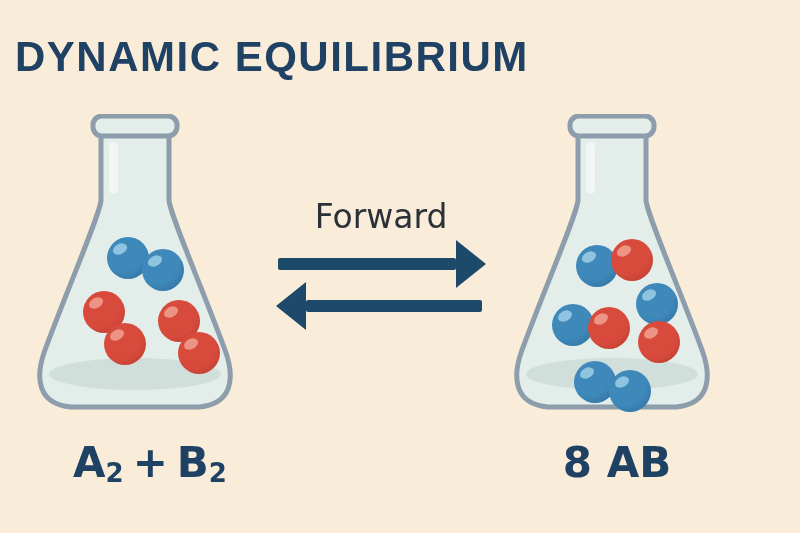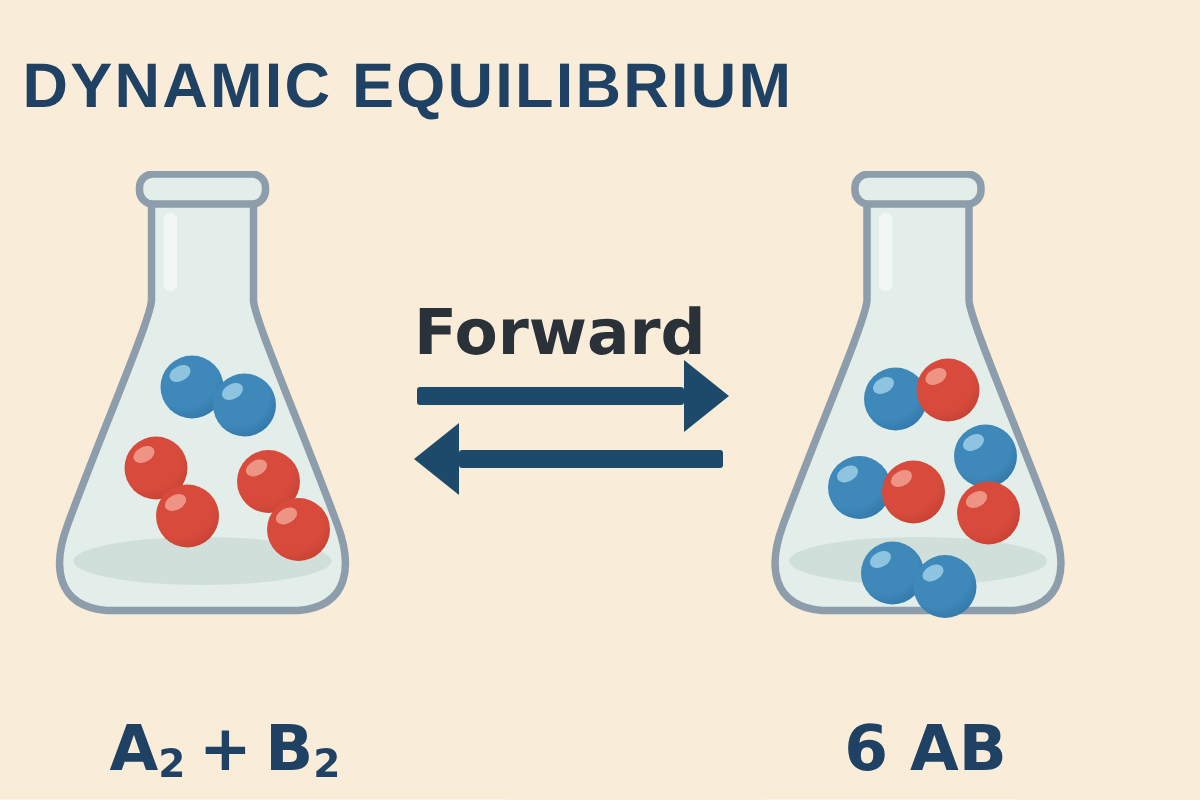--- a/index.html
+++ b/index.html
@@ -18,32 +18,31 @@
   .flask.left  { left:25px;  top:114px; }
   .flask.right { left:502px; top:114px; }
   .glass-body {
     fill:var(--glass-fill,#e3eeeb);
     stroke:var(--glass-stroke,#8d9dac);
     stroke-width:5; stroke-linejoin:round;
   }
   .glass-shadow { fill:var(--glass-shadow,#ccdcd6); opacity:.85; }
   .neck-highlight { fill:#ffffff; opacity:.55; }
   .rxn-label {
-    position:absolute; left:276px; width:210px; 
-    font-size:42px; color:var(--label-text,#2b3138);font-weight:bold;
+    position:absolute; left:276px; width:210px; text-align:center;
+    font-size:33px; color:var(--label-text,#2b3138);
   }
   #forward-label { top:197px; }
   #reverse-label { top:337px; }
   .arrows { position:absolute; left:276px; top:238px; width:210px; height:100px; }
   .arrow { fill:var(--arrow,#1d4a6b); }
   .formula {
     position:absolute; top:438px; width:220px; text-align:center;
     font-weight:bold; font-size:42px;
     color:var(--title-text,#1e4164);
-    margin-top:36px;
   }
   .formula.left  { left:40px; }
   .formula.right { left:507px; }
   .formula sub {
     font-size:0.62em; vertical-align:baseline; position:relative; top:0.2em;
   }
   .plus { margin:0 9px; }
 </style>
 </head>
 <body>
@@ -118,15 +117,15 @@
     </g>
     <g>
       <polygon class="arrow" points="0,68 30,44 30,92"></polygon>
       <rect class="arrow" x="30" y="62" width="176" height="12" rx="2"></rect>
     </g>
   </svg>
 
   <div class="formula left">
     <span>A</span><sub>2</sub><span class="plus">+</span><span>B</span><sub>2</sub>
   </div>
-  <div class="formula right">6 AB</div>
+  <div class="formula right">8 AB</div>
 
 </div>
 
 </body></html>

